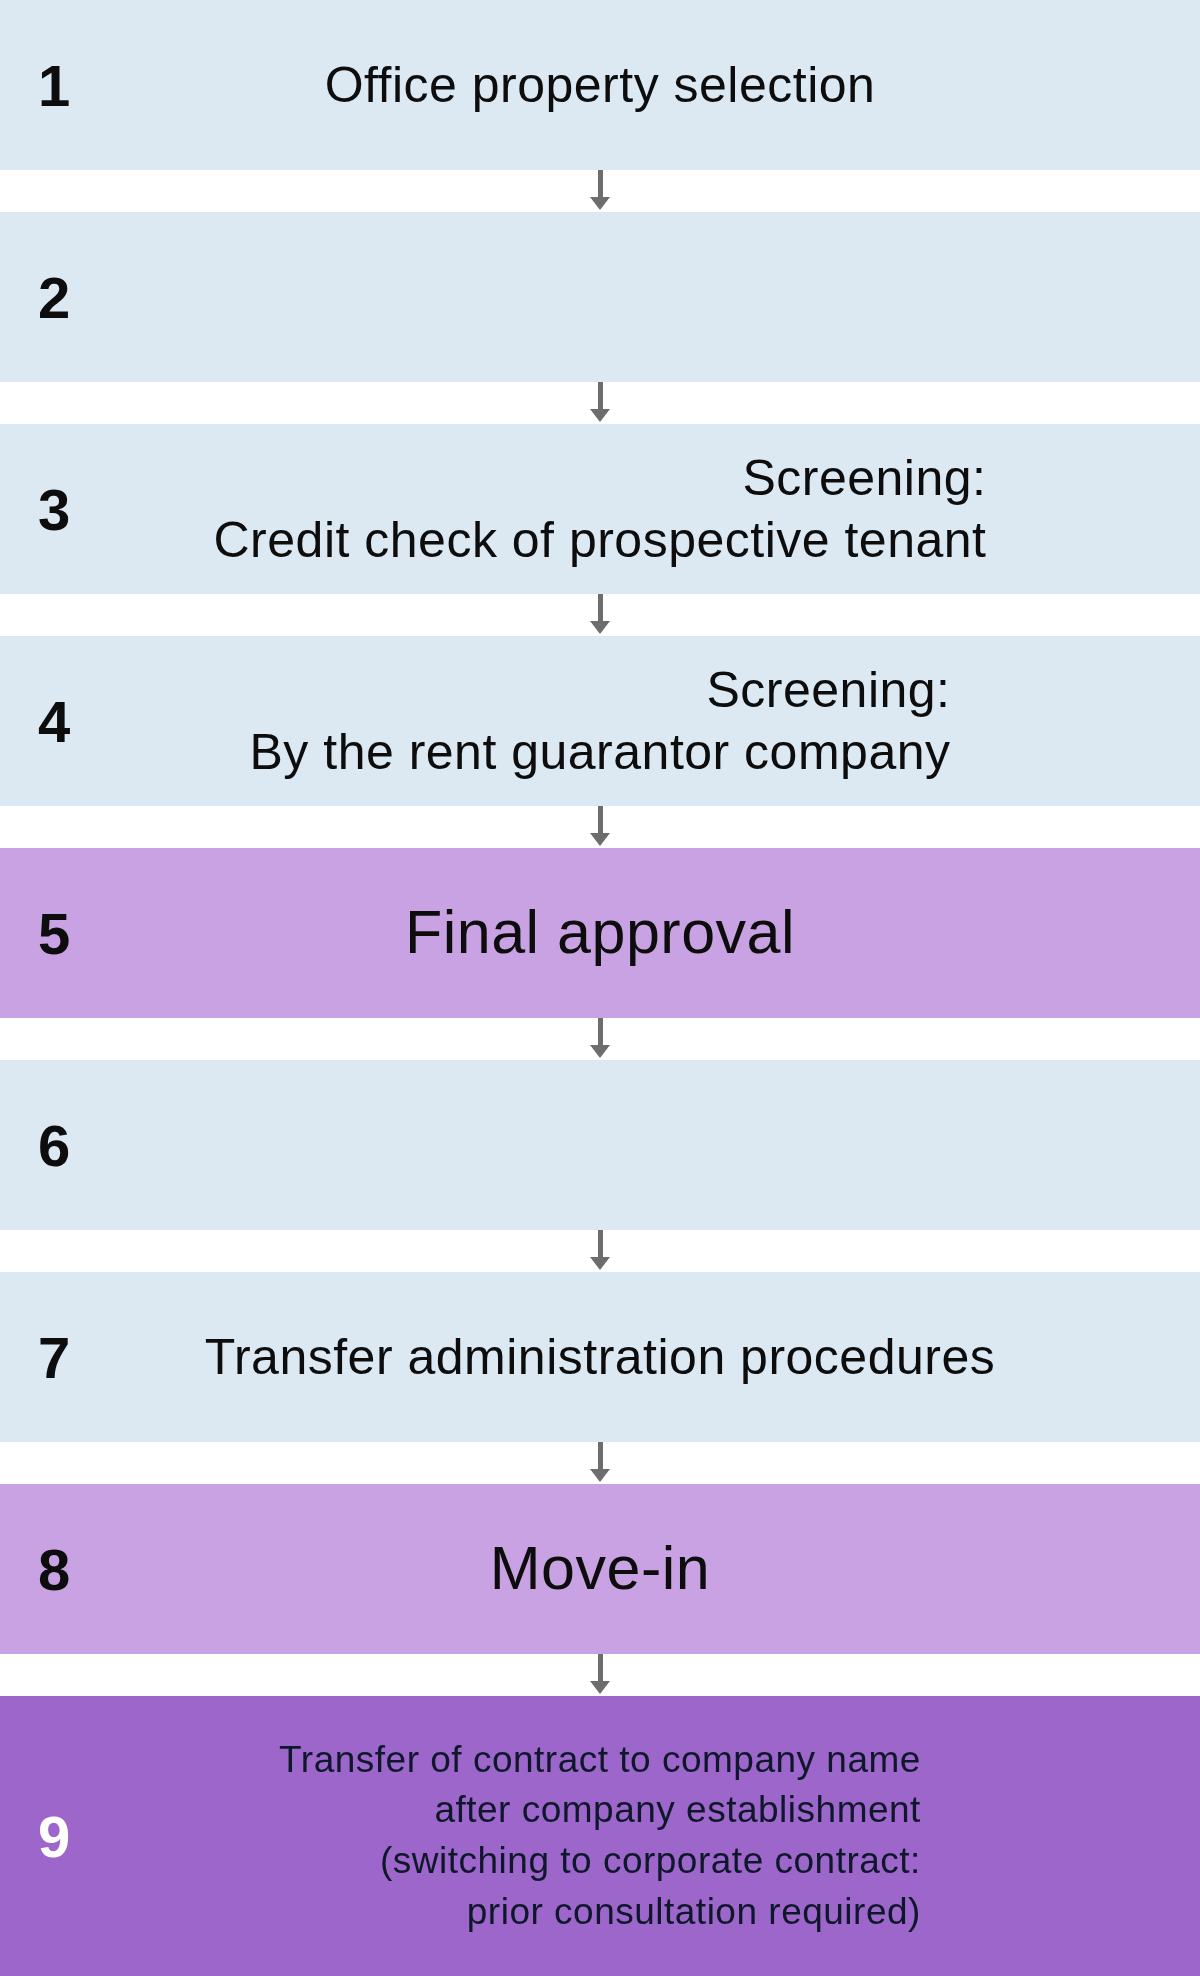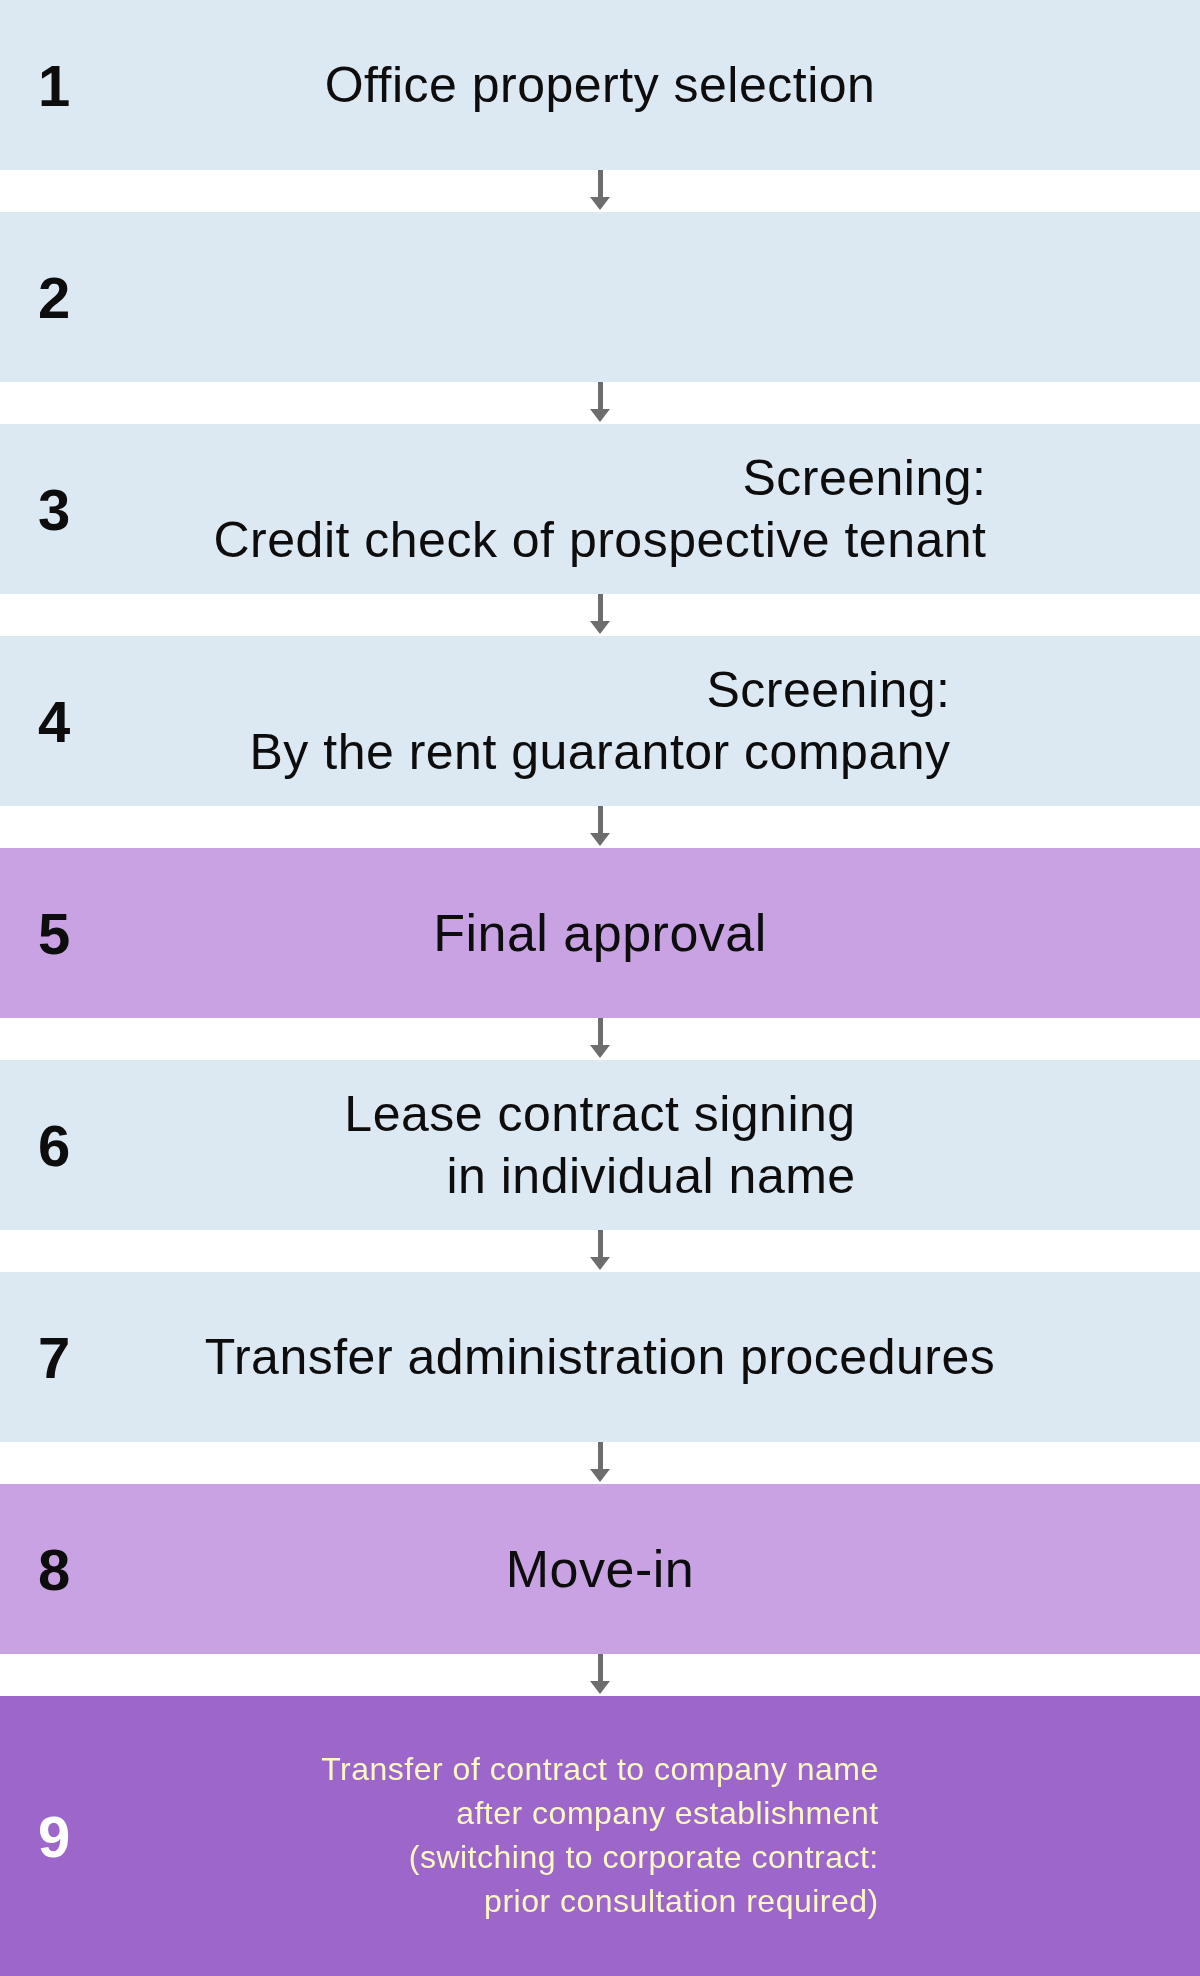--- a/index.html
+++ b/index.html
@@ -36,24 +36,24 @@
   .band.accent .num { color: #ffffff; }
   .label {
     font-size: 50px;
     color: #0d0d0d;
     text-align: right;
     white-space: pre-line;
     line-height: 1.24;
     letter-spacing: 0.5px;
     padding: 0 60px;
   }
-  .band.highlight .label { font-size: 52px; }
+  .band.highlight .label { font-size: 61px; }
   .band.accent .label {
-    font-size: 32px;
-    color: #fef9c3;
+    font-size: 37px;
+    color: #0f172a;
     line-height: 1.37;
     padding: 0 80px;
   }
   .gap {
     flex: none;
     height: 42px;
     display: flex;
     justify-content: center;
     align-items: flex-start;
   }
@@ -131,22 +131,20 @@
   </div>
   <div class="gap">
     <span class="arrow">
         <span class="stem"></span>
         <span class="head"></span>
       </span>
   </div>
 
   <div class="band blue">
     <span class="num">6</span>
-    <span class="label">Lease contract signing
-in individual name</span>
   </div>
   <div class="gap">
     <span class="arrow">
         <span class="stem"></span>
         <span class="head"></span>
       </span>
   </div>
 
   <div class="band blue">
     <span class="num">7</span>

